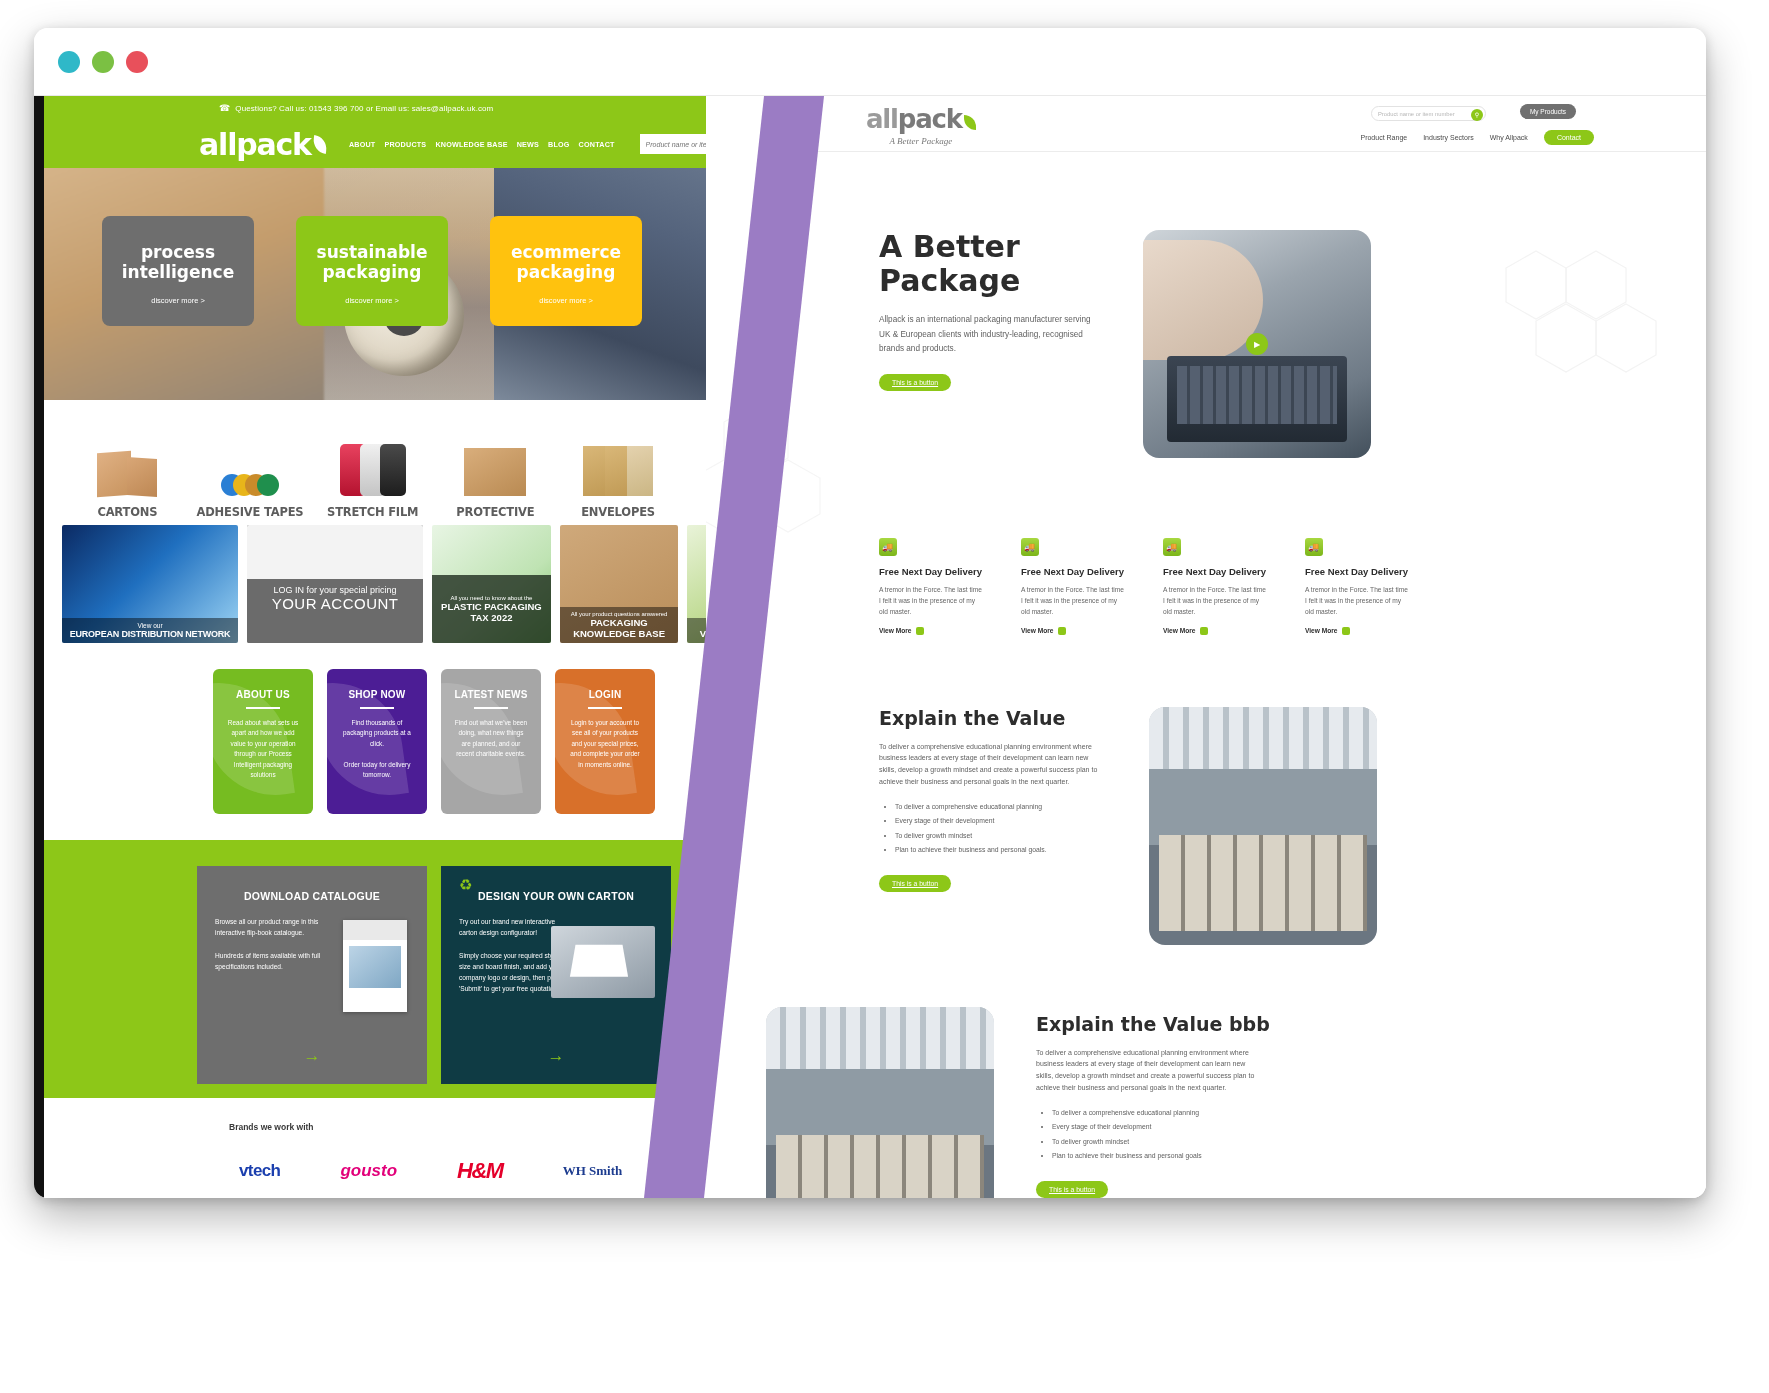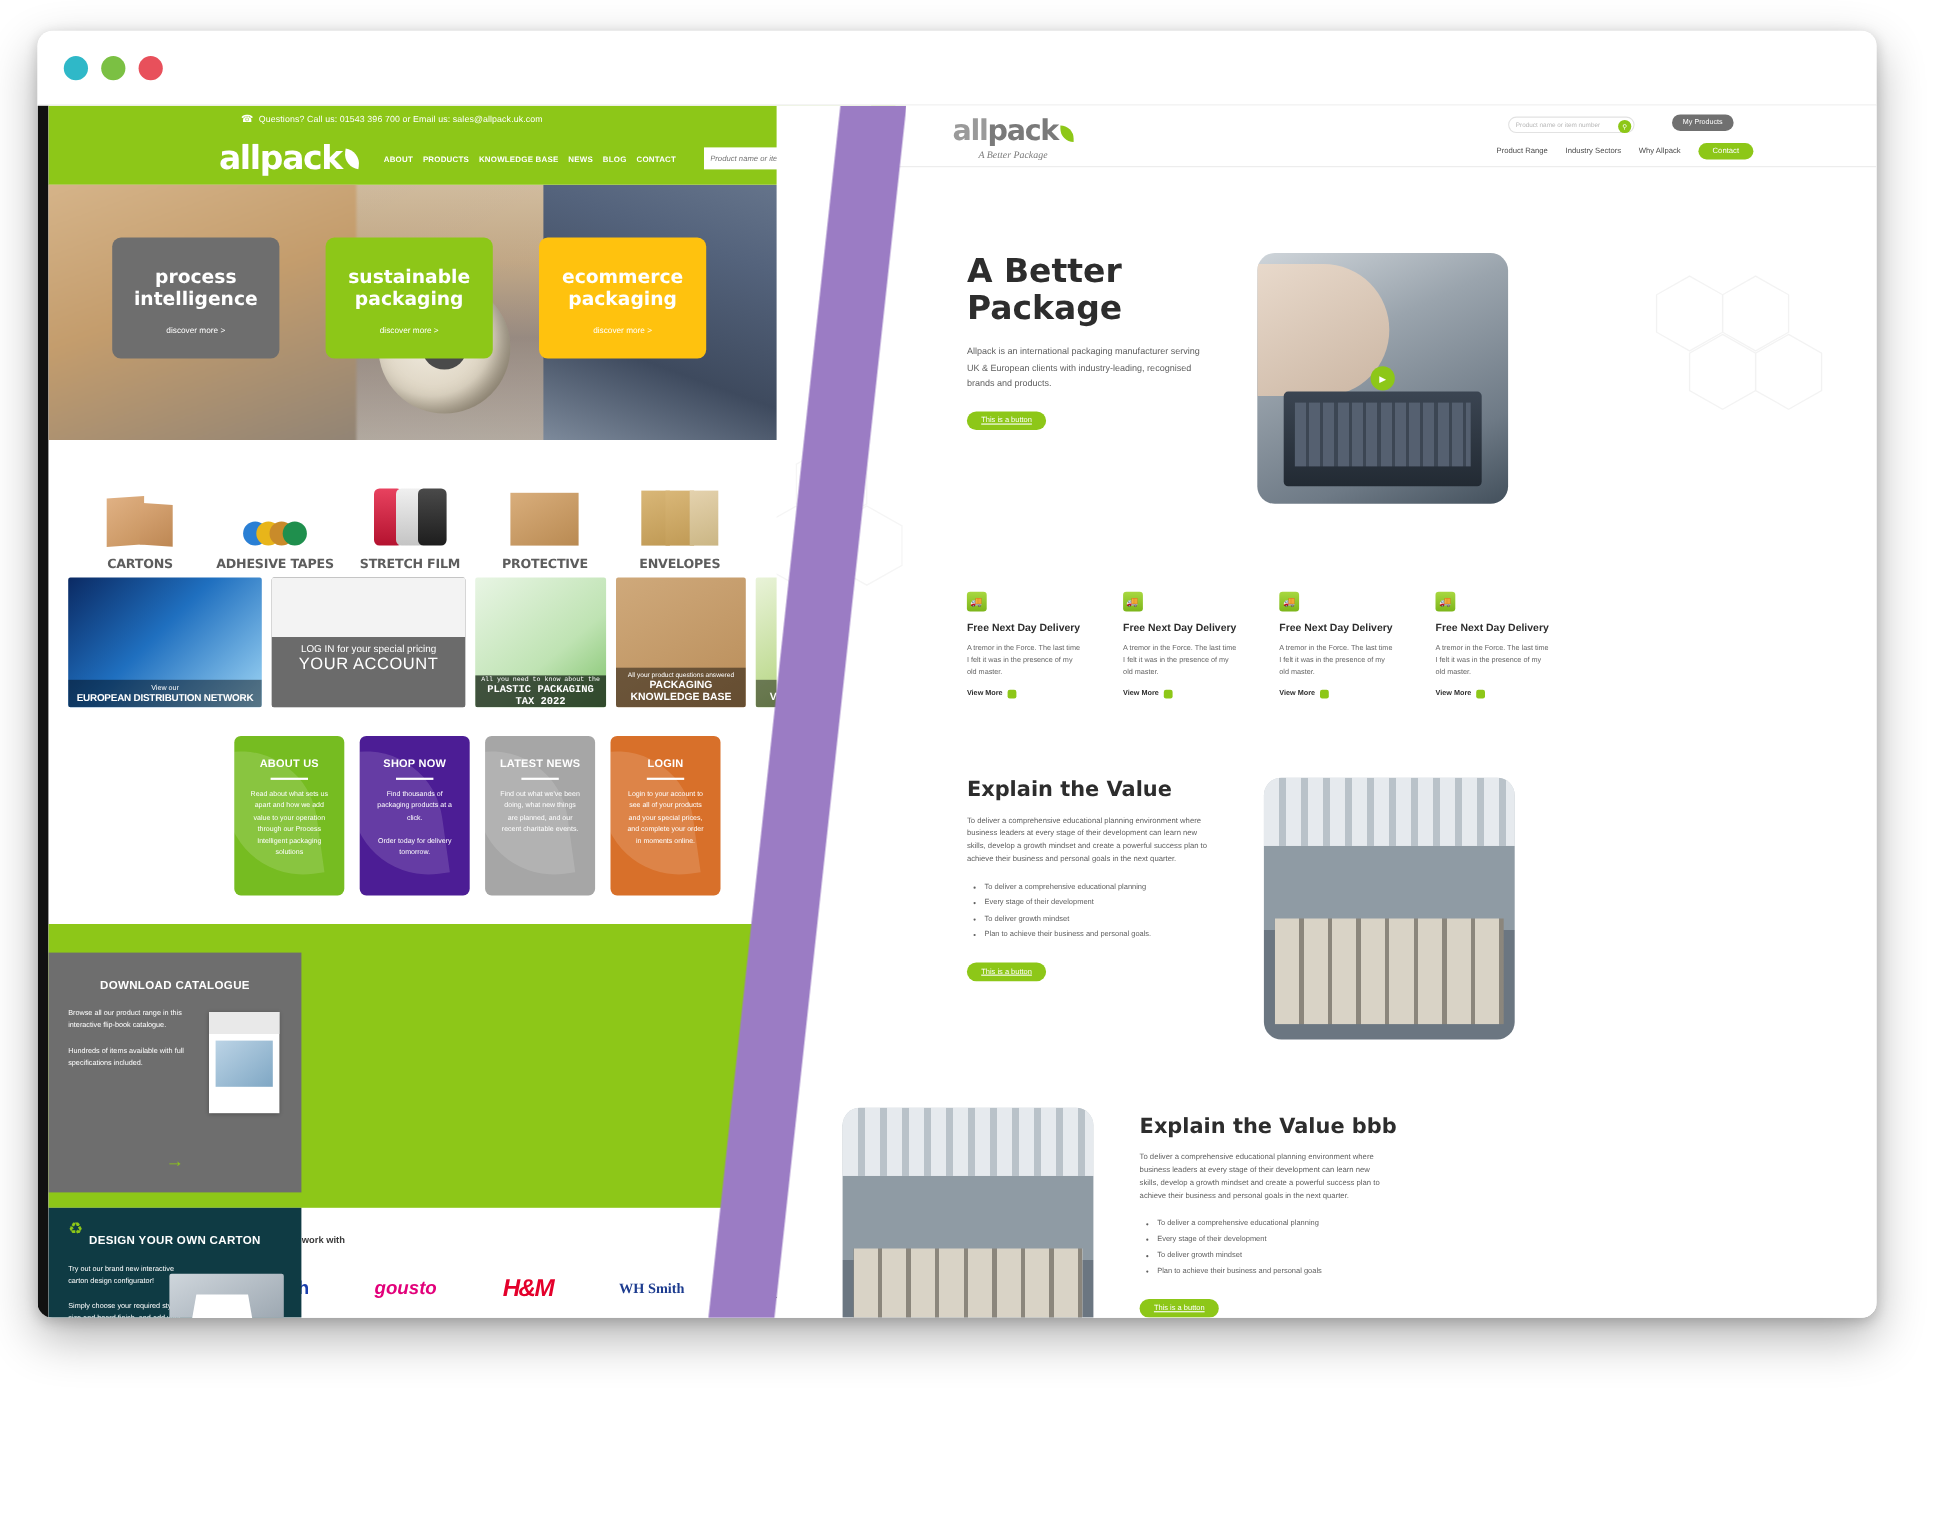--- a/index.html
+++ b/index.html
@@ -127,38 +127,38 @@
     text-align: center; padding: 4px 2px; letter-spacing:-.2px;
   }
   .promo .cap small { display:block; font-size: 6.5px; font-weight: 400; letter-spacing:0; }
   .p-edn { width: 184px; background: linear-gradient(135deg,#0b2a63,#1f6fbf 45%,#9fd6f5); }
   .p-acct { width: 184px; background: #6d6d6d; }
   .p-acct .inner { position:absolute; inset:0; background:linear-gradient(180deg,#f3f3f3 0 46%, #6b6b6b 46% 100%); }
   .p-acct .ov { position:absolute; inset:0; display:flex; flex-direction:column; align-items:center; justify-content:center; }
   .p-acct .l1 { font-size:9px; color:#fff;margin-top:28px; }
   .p-acct .l2 { font-size:15px; color:#fff; letter-spacing:.5px; }
   .p-tax { width: 124px; background: linear-gradient(140deg,#e8f5e4,#bfe3b3 60%,#7fc26a); }
-  .p-tax .band { position:absolute; left:0; right:0; bottom:0; background:rgba(25,40,25,.78); padding:0 2px; text-align:center;font-family:Liberation Mono, monospace; }
+  .p-tax .band { position:absolute; left:0; right:0; bottom:0; background:rgba(25,40,25,.78); padding:20px 2px; text-align:center; }
   .p-tax .b1{font-size:6px;} .p-tax .b2{font-size:9.5px;font-weight:700;}
   .p-kb { width: 124px; background: linear-gradient(150deg,#cfa97b,#b98d59); }
   .p-veg { width: 124px; background: linear-gradient(150deg,#e9f3d9,#bcd98d 60%,#8fbf55); }
 
   
   .fourcards { display: flex; gap: 14px; justify-content: center; padding: 26px 0 0; }
   .fcard { width: 100px; height: 145px; border-radius: 6px; position: relative; overflow:hidden; color:#fff; padding: 20px 12px 0; text-align:center; }
   .fcard .leafbg { position:absolute; left:-6px; top:10px; width:80px; height:120px; background:rgba(255,255,255,.14); border-radius: 0 70px 0 70px; transform:rotate(-8deg); }
   .fcard h4 { position:relative; font-size: 10px; font-weight: 700; letter-spacing:.2px; }
   .fcard .rule { position:relative; width:34px; height:2px; background:#fff; margin: 7px auto 9px; }
   .fcard p { position:relative; font-size: 6.4px; line-height: 1.62; }
   .fc-green{background:#76bc21;} .fc-pink{background:#4c1d95;}
   .fc-grey{background:#a6a6a6;} .fc-orange{background:#d8702a;}
 
   
   .greensec { margin-top: 26px; background: #8dc718; height: 258px; padding: 26px 0; }
-  .greeninner { display: flex; gap: 14px; justify-content: center; flex-direction: column; }
+  .greeninner { display: flex; gap: 14px; justify-content: center; }
   .gtile { width: 230px; height: 218px; position: relative; color: #fff; padding: 24px 18px; }
   .gtile.grey { background: #6e6e6e; }
   .gtile.dark { background: #0f3b44; }
   .gtile h5 { font-size: 10.5px; font-weight: 700; text-align: center; letter-spacing:.3px; }
   .gtile p { font-size: 6.6px; line-height: 1.7; margin-top: 14px; width: 58%; }
   .gtile .arrow { position: absolute; left: 50%; bottom: 18px; transform: translateX(-50%); color: #8dc718; font-size: 17px; }
   .gtile.grey .arrow { color: #8dc718; }
   .cat-book { position:absolute; right: 20px; top: 54px; width: 64px; height: 92px; background:#fff; box-shadow:0 1px 4px rgba(0,0,0,.3); }
   .cat-book .bk-top{height:20px;background:#e9e9e9;}
   .cat-book .bk-img{margin:6px;height:42px;background:linear-gradient(140deg,#bcd4e6,#7fa7c4);}

